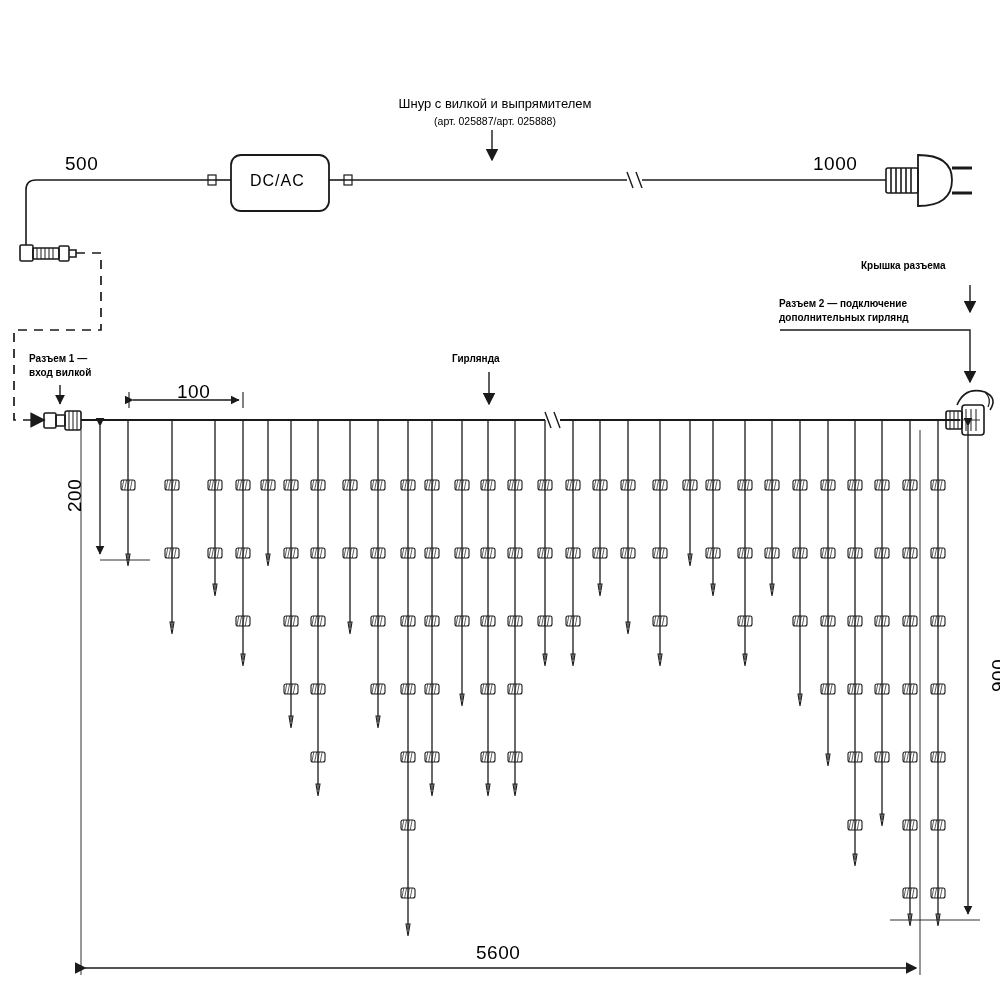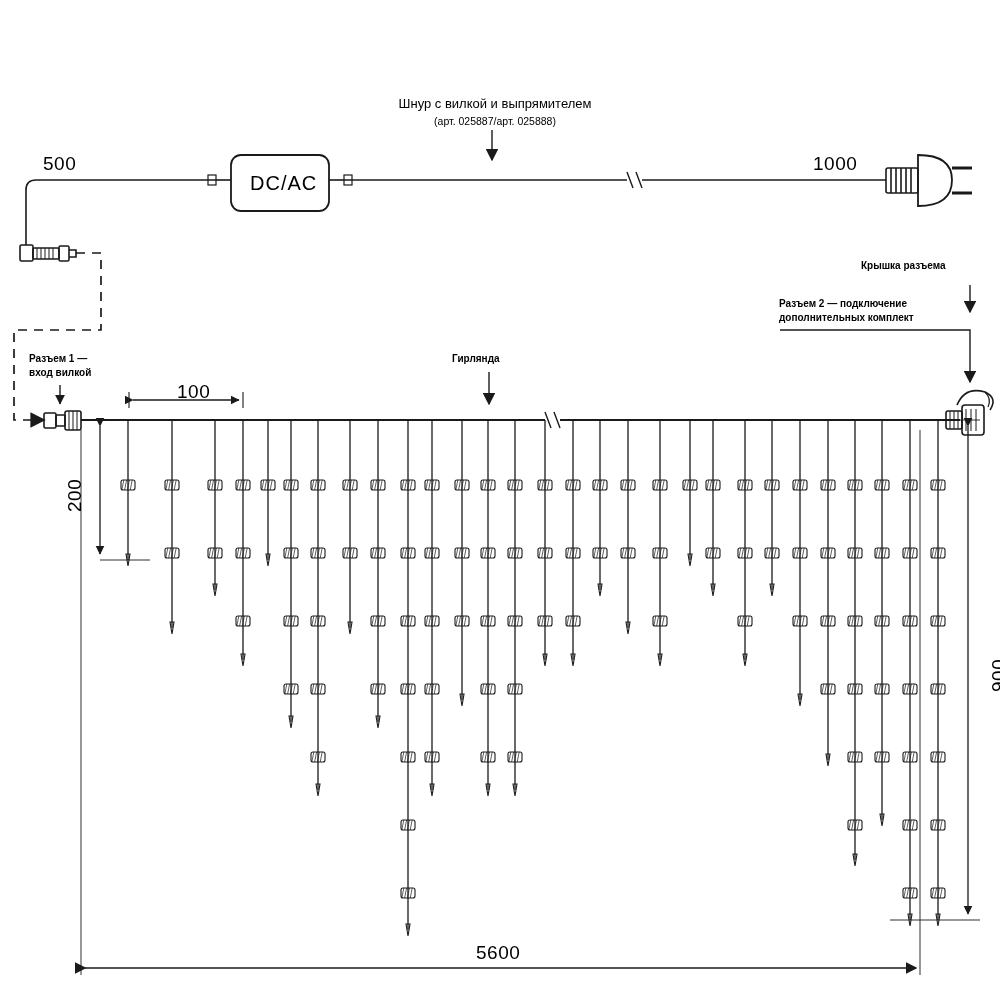--- a/index.html
+++ b/index.html
@@ -5,21 +5,21 @@
   html,body{margin:0;padding:0;background:#ffffff;}
   body{width:1000px;height:1000px;font-family:"Liberation Sans",sans-serif;color:#000;position:relative;overflow:hidden;}
   #stage{position:relative;width:1000px;height:716px;}
   svg.layer{position:absolute;left:0;top:0;width:1000px;height:1000px;}
   .lbl{position:absolute;font-family:"Liberation Sans",sans-serif;color:#000;white-space:nowrap;}
   .dim{font-size:19px;letter-spacing:0.5px;}
   .bold{font-weight:bold;font-size:10px;line-height:1.35;}
   .plain{font-size:13px;line-height:1.3;text-align:center;}
   .small{font-size:10.5px;}
   .rot{transform:rotate(-90deg);transform-origin:left top;}
-  .dcac{position:absolute;font-size:20px;letter-spacing:1px;}
+  .dcac{position:absolute;font-size:16px;letter-spacing:1px;}
 </style>
 </head>
 <body>
 
 <div id="stage">
 
   <svg class="layer" viewBox="0 0 1000 1000">
     <defs>
       <marker id="ar" markerWidth="9" markerHeight="9" refX="8" refY="4.5" orient="auto">
         <path d="M0,0 L9,4.5 L0,9 z" fill="#1a1a1a"></path>
@@ -894,36 +894,36 @@
           <path d="M942.2,888 L940.2,898" stroke="#1a1a1a" stroke-width="0.7"></path>
         </g>
       </g>
   </svg>
 
   <div class="lbl plain" style="left:360px;top:96px;width:270px;">
     <span>Шнур с вилкой и выпрямителем</span><br>
     <span class="small">(арт. 025887/арт. 025888)</span>
   </div>
 
-  <div class="lbl dim" style="left:43px;top:153px;">500</div>
+  <div class="lbl dim" style="left:65px;top:153px;">500</div>
   <div class="lbl dim" style="left:813px;top:153px;">1000</div>
 
   <div class="dcac" style="left:250px;top:172px;">DC/AC</div>
 
 
   <div class="lbl bold" style="left:29px;top:352px;">
     <span>Разъем 1 —</span><br>
     <span>вход вилкой</span>
   </div>
 
   <div class="lbl bold" style="left:861px;top:259px;">Крышка разъема</div>
 
   <div class="lbl bold" style="left:779px;top:297px;text-align:left;">
     <span>Разъем 2 — подключение</span><br>
-    <span>дополнительных комплект</span>
+    <span>дополнительных гирлянд</span>
   </div>
 
   <div class="lbl bold" style="left:452px;top:352px;">Гирлянда</div>
 
   <div class="lbl dim" style="left:177px;top:381px;text-align:right;">100</div>
 
   <div class="lbl dim rot" style="left:64px;top:512px;">200</div>
 
   <div class="lbl dim rot" style="left:988px;top:692px;">900</div>
 

